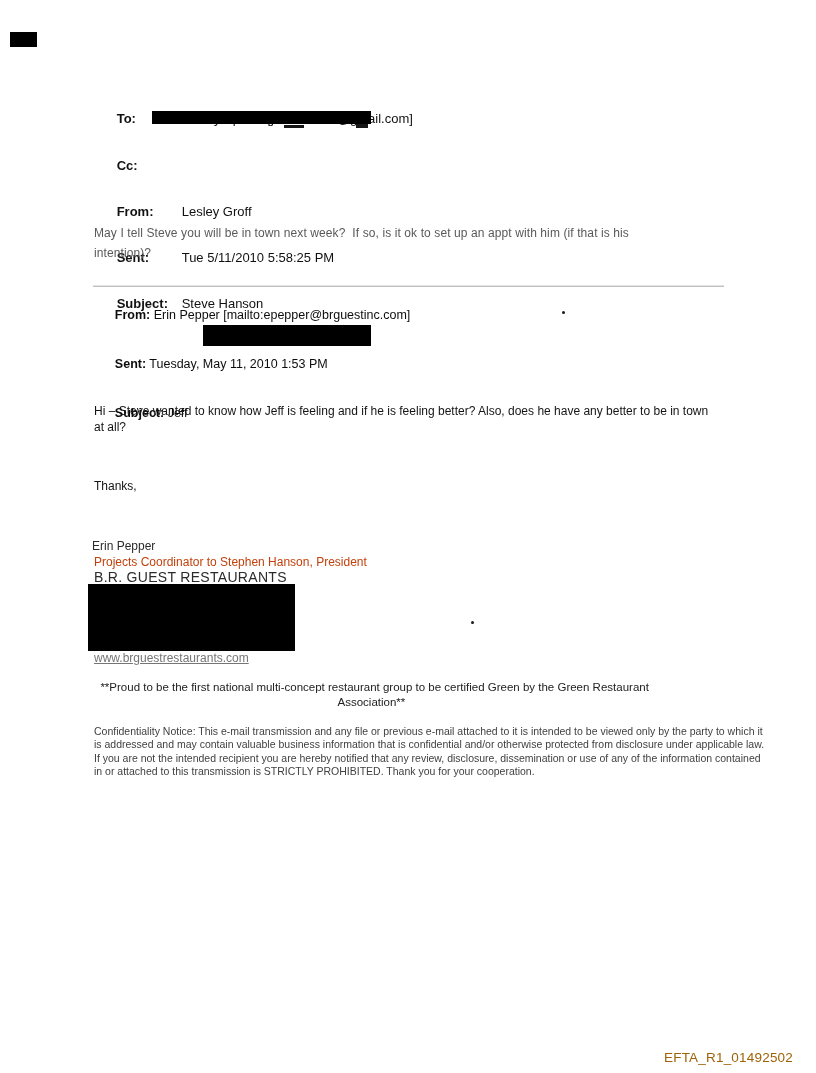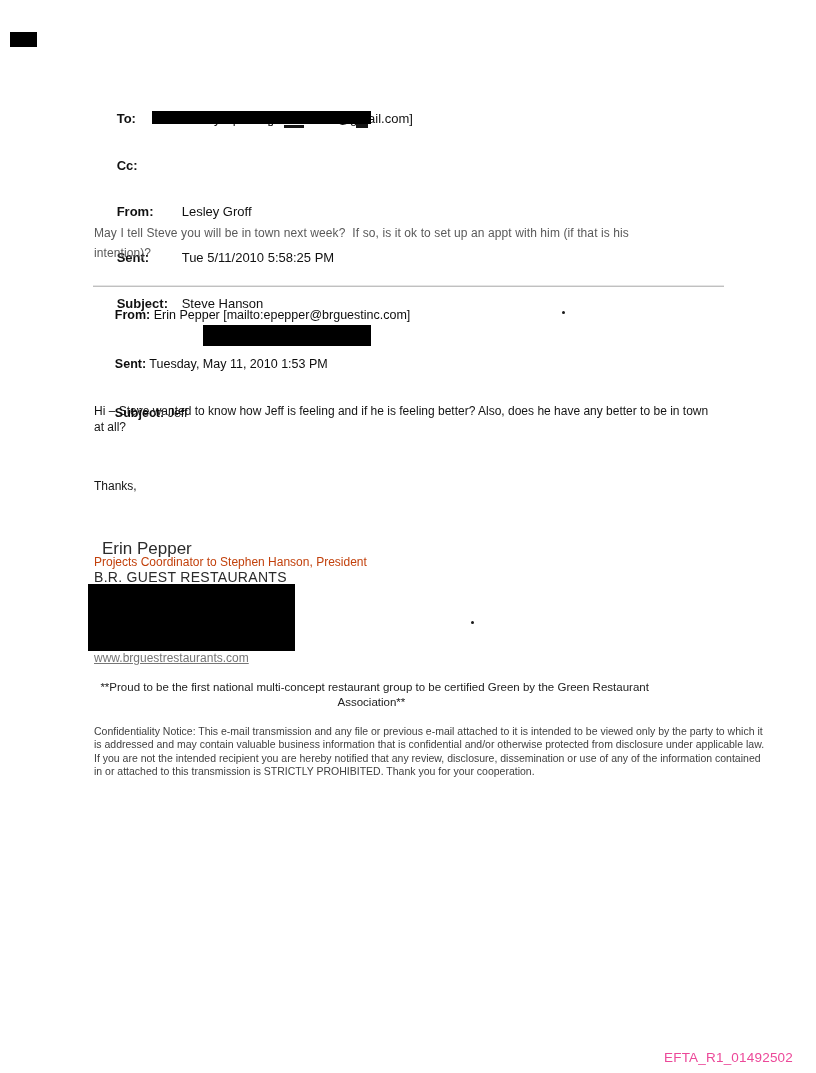--- a/index.html
+++ b/index.html
@@ -36,30 +36,30 @@
   .divider{left:93px;top:285px;width:631px;height:2px;
     background:linear-gradient(#e4e4e4 0 50%, #c0c0c0 50% 100%);}
 
   
   .hdr2{left:94px;top:291px;font-size:12.5px;line-height:16.3px;color:#0d0d0d;}
   .h2label{font-weight:700;}
 
   
   .body2{left:94px;top:404px;font-size:12px;line-height:15.5px;color:#141414;}
   .thanks{left:94px;top:479px;font-size:12px;color:#141414;}
-  .sig-name{left:102px;top:539px;font-size:17px;color:#2b2b2b;}
+  .sig-name{left:92px;top:539px;font-size:12px;color:#2b2b2b;}
   .sig-title{left:94px;top:555px;font-size:12px;color:#c2410c;}
   .sig-company{left:94px;top:569px;font-size:14px;color:#2b2b2b;letter-spacing:.3px;}
   .website{left:94px;top:651px;font-size:12px;color:#757575;text-decoration:underline;cursor:pointer;}
 
   .green-note{left:94px;top:680px;font-size:11.5px;line-height:14.8px;color:#222;text-align:center;}
 
   .disclaimer{left:94px;top:725px;font-size:10.5px;line-height:13.3px;color:#3f3f3f;}
 
-  .bates{left:664px;top:1050px;font-size:13.5px;color:#ec4899;letter-spacing:.2px;}
+  .bates{left:664px;top:1050px;font-size:13.5px;color:#a16207;letter-spacing:.2px;}
 
   .dot{position:absolute;width:3px;height:3px;background:#1a1a1a;border-radius:50%;}
   .dot1{left:562px;top:311px;}
   .dot2{left:471px;top:621px;}
 </style>
 </head>
 <body>
 
 <div class="page">
 

